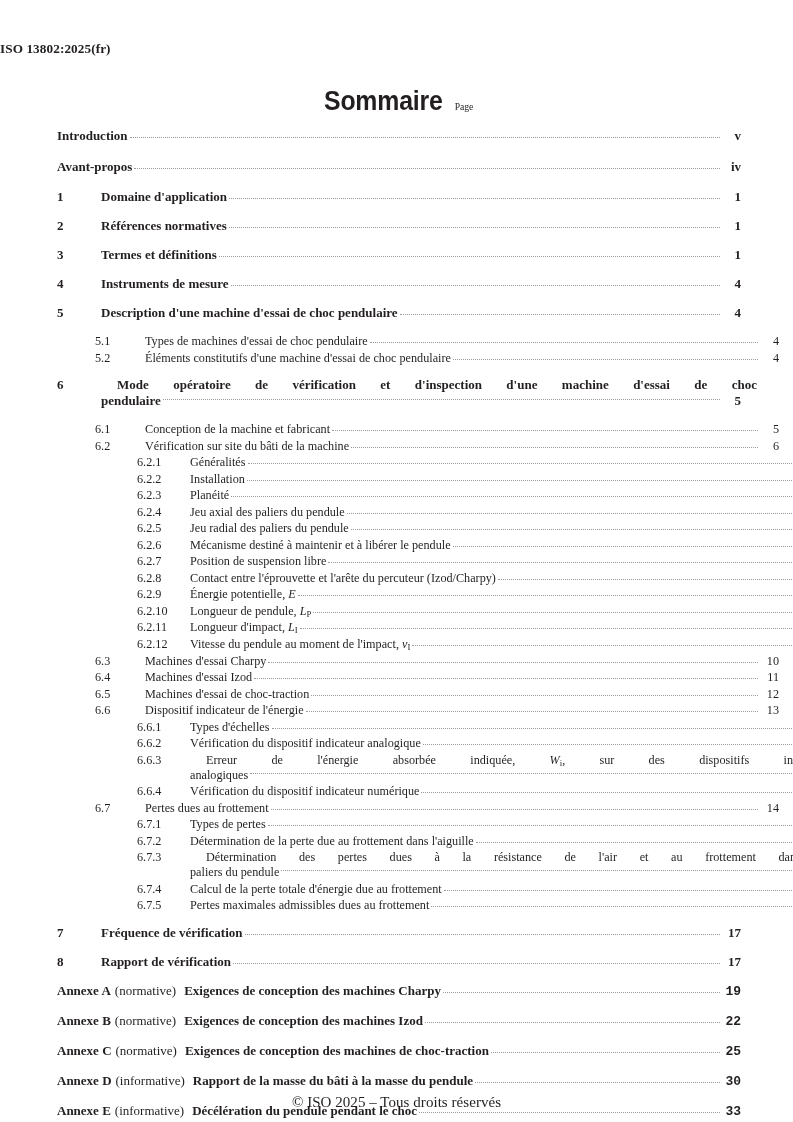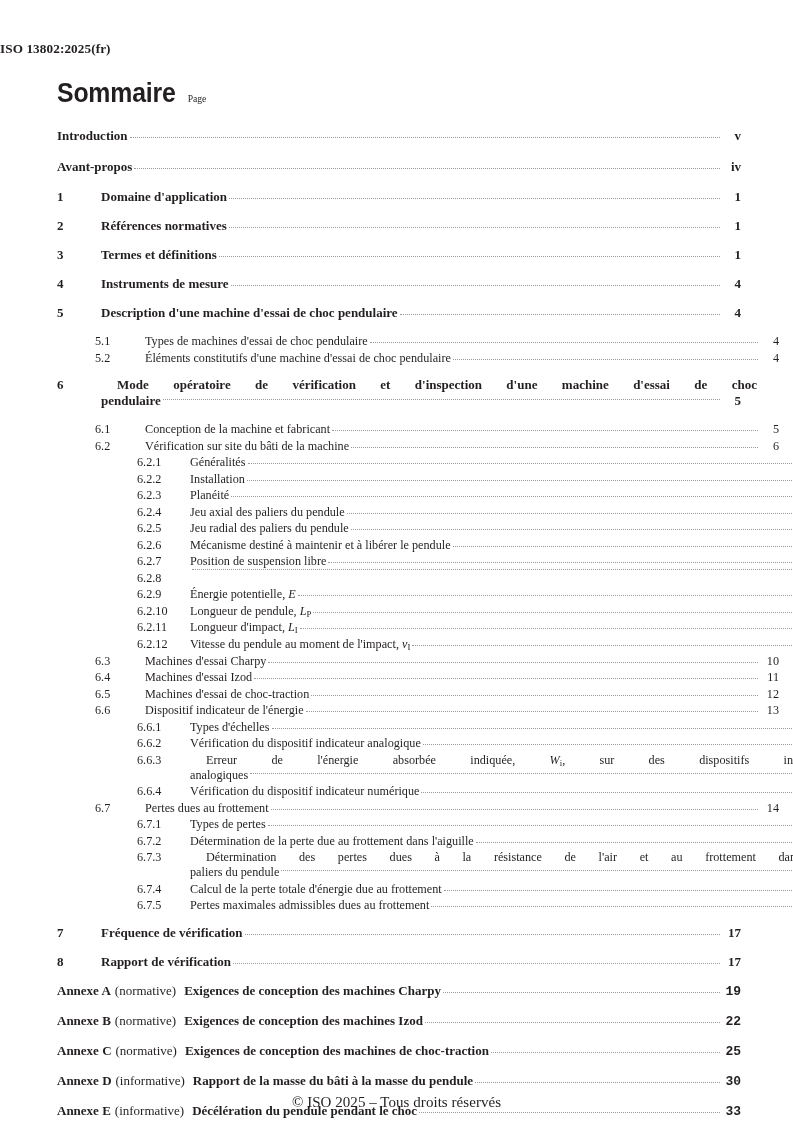--- a/index.html
+++ b/index.html
@@ -31,26 +31,26 @@
     width: 793px;
     text-align: left;
     font-weight: bold;
     font-size: 13.2px;
     letter-spacing: 0.1px;
   }
 
   
   .title-row {
     position: absolute;
-    top: 80px;
+    top: 88px;
     left: 57px;
     width: 684px;
     display: flex;
     align-items: baseline;
-    justify-content: flex-start;
+    justify-content: center;
   }
   .toc-title {
     font-family: "Liberation Sans", "DejaVu Sans", sans-serif;
     font-weight: bold;
     font-size: 27px;
     line-height: 1;
     letter-spacing: -0.2px;
     transform: scaleX(0.92);
     transform-origin: left bottom;
   }
@@ -358,20 +358,21 @@
       <div class="entry lvl3">
         <span class="num">6.2.7</span>
         <span class="body">
           <span class="label">Position de suspension libre</span>
           <span class="leader"></span>
         </span>
       </div>
       <div class="entry lvl3">
         <span class="num">6.2.8</span>
         <span class="body">
+          <span class="label">Contact entre l'éprouvette et l'arête du percuteur (Izod/Charpy)</span>
           <span class="leader"></span>
         </span>
       </div>
       <div class="entry lvl3">
         <span class="num">6.2.9</span>
         <span class="body">
           <span class="label">Énergie potentielle, <span class="sym">E</span></span>
           <span class="leader"></span>
         </span>
       </div>

